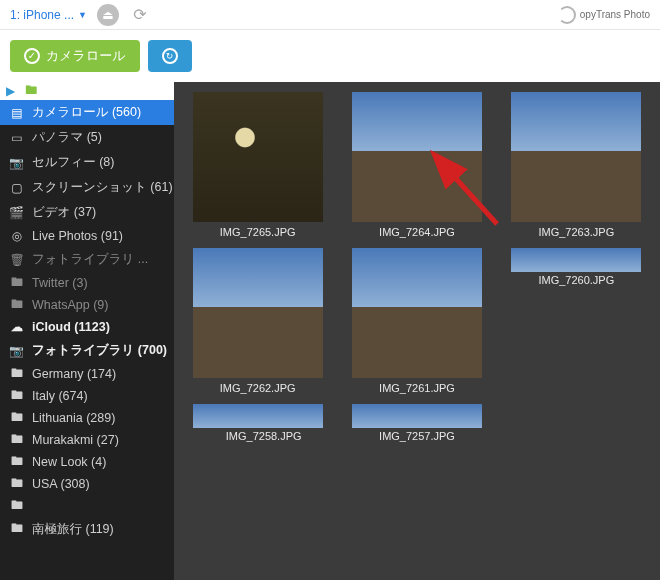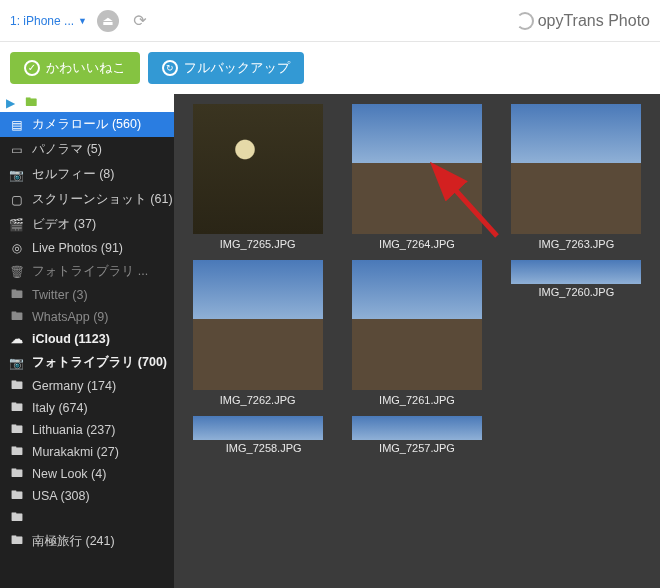--- a/index.html
+++ b/index.html
@@ -1,23 +1,23 @@
 <!DOCTYPE html>
 <html><head>
 <meta charset="utf-8">
 <style>
   * { box-sizing: border-box; margin: 0; padding: 0; }
   body { font-family: -apple-system, "Segoe UI", Meiryo, sans-serif; font-size: 12px; width: 660px; height: 588px; overflow: hidden; background: #fff; color: #333; }
-  .topbar { height: 42px; display: flex; align-items: center; padding: 0 10px; gap: 10px; border-bottom: 1px solid #e5e5e5; }
+  .topbar { height: 30px; display: flex; align-items: center; padding: 0 10px; gap: 10px; border-bottom: 1px solid #e5e5e5; }
   .device-select { color: #2a7de1; display: flex; align-items: center; gap: 4px; cursor: pointer; }
   .device-select .chev { font-size: 9px; }
   .tb-icon { width: 22px; height: 22px; border-radius: 50%; display: flex; align-items: center; justify-content: center; color: #999; }
   .tb-icon.eject { background: #bfbfbf; color: #fff; }
   .tb-icon.refresh { color: #aaa; font-size: 16px; }
-  .brand { margin-left: auto; display: flex; align-items: center; gap: 4px; color: #6e6e6e; font-size: 16px; }
+  .brand { margin-left: auto; display: flex; align-items: center; gap: 4px; color: #6e6e6e; font-size: 10px; }
   .brand .c-ico { width: 18px; height: 18px; border: 2px solid #b5b5b5; border-left-color: transparent; border-radius: 50%; display: inline-block; }
 
   .actionbar { height: 52px; display: flex; align-items: center; padding: 0 10px; gap: 8px; }
   .btn { height: 32px; display: inline-flex; align-items: center; gap: 6px; padding: 0 14px; border-radius: 4px; color: #fff; font-size: 13px; cursor: pointer; }
   .btn.apply { background: #85c341; }
   .btn.backup { background: #3399d4; }
   .btn .ico-check { width: 16px; height: 16px; border: 2px solid #fff; border-radius: 50%; display: inline-flex; align-items: center; justify-content: center; font-size: 10px; line-height: 1; }
   .btn .ico-history { width: 16px; height: 16px; border: 2px solid #fff; border-radius: 50%; display: inline-flex; align-items: center; justify-content: center; font-size: 9px; }
 
   .main { display: flex; height: calc(100% - 90px); }
@@ -62,25 +62,24 @@
   <div class="tb-icon refresh">⟳</div>
   <div class="brand">
     <span class="c-ico"></span>
     <span><span>opyTrans Photo</span></span>
   </div>
 </div>
 
 <div class="actionbar">
   <div class="btn apply">
     <span class="ico-check">✓</span>
-    <span>かわいいねこ</span>
+    <span>カメラロール</span>
   </div>
   <div class="btn backup">
     <span class="ico-history">↻</span>
-    <span>フルバックアップ</span>
   </div>
 </div>
 
 <div class="main">
   <div class="sidebar">
     <div class="side-tabs">
       <span class="t play">▶</span>
       <span class="t pic">🖿</span>
     </div>
     <div class="side-list" id="side-list">
@@ -131,40 +130,40 @@
         <div class="side-item">
           <span class="s-ico">🖿</span>
           <span>Germany (174)</span>
         </div>
         <div class="side-item">
           <span class="s-ico">🖿</span>
           <span>Italy (674)</span>
         </div>
         <div class="side-item">
           <span class="s-ico">🖿</span>
-          <span>Lithuania (237)</span>
+          <span>Lithuania (289)</span>
         </div>
         <div class="side-item">
           <span class="s-ico">🖿</span>
           <span>Murakakmi (27)</span>
         </div>
         <div class="side-item">
           <span class="s-ico">🖿</span>
           <span>New Look (4)</span>
         </div>
         <div class="side-item">
           <span class="s-ico">🖿</span>
           <span>USA (308)</span>
         </div>
         <div class="side-item">
           <span class="s-ico">🖿</span>
         </div>
         <div class="side-item">
           <span class="s-ico">🖿</span>
-          <span>南極旅行 (241)</span>
+          <span>南極旅行 (119)</span>
         </div>
       </div>
   </div>
 
   <div class="content">
     <div class="grid" id="grid">
         <div class="thumb">
           <div class="img" style="background: radial-gradient(circle at 40% 35%, rgb(229, 217, 168) 8%, transparent 9%), linear-gradient(rgb(58, 52, 32), rgb(42, 37, 22));"></div>
           <div class="lbl">IMG_7265.JPG</div>
         </div>

